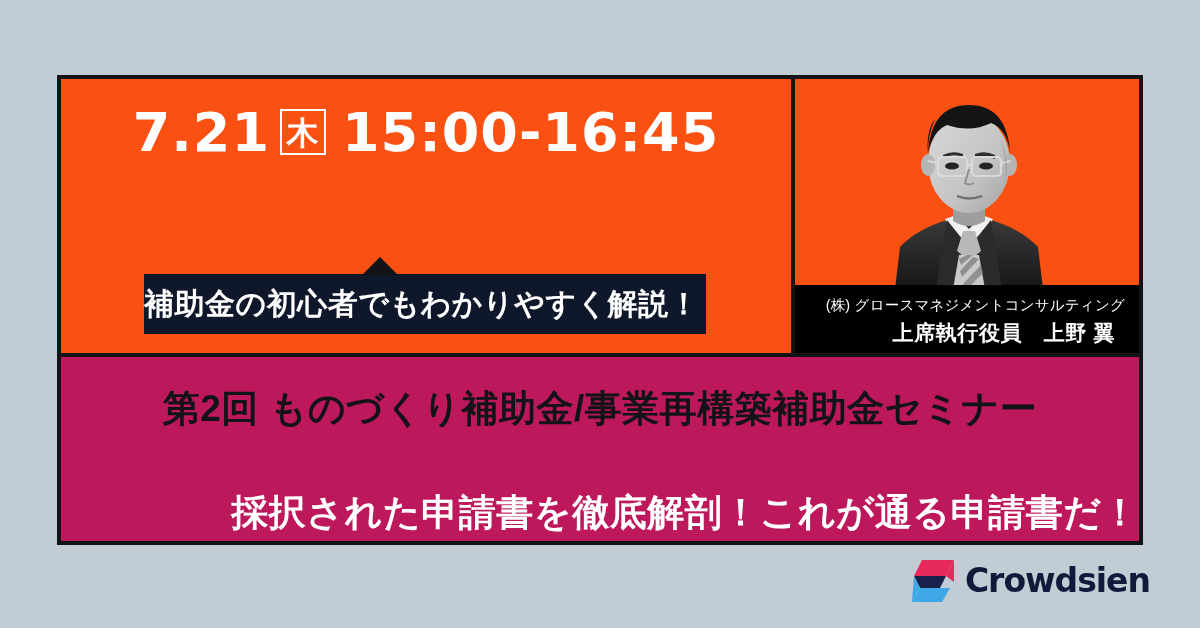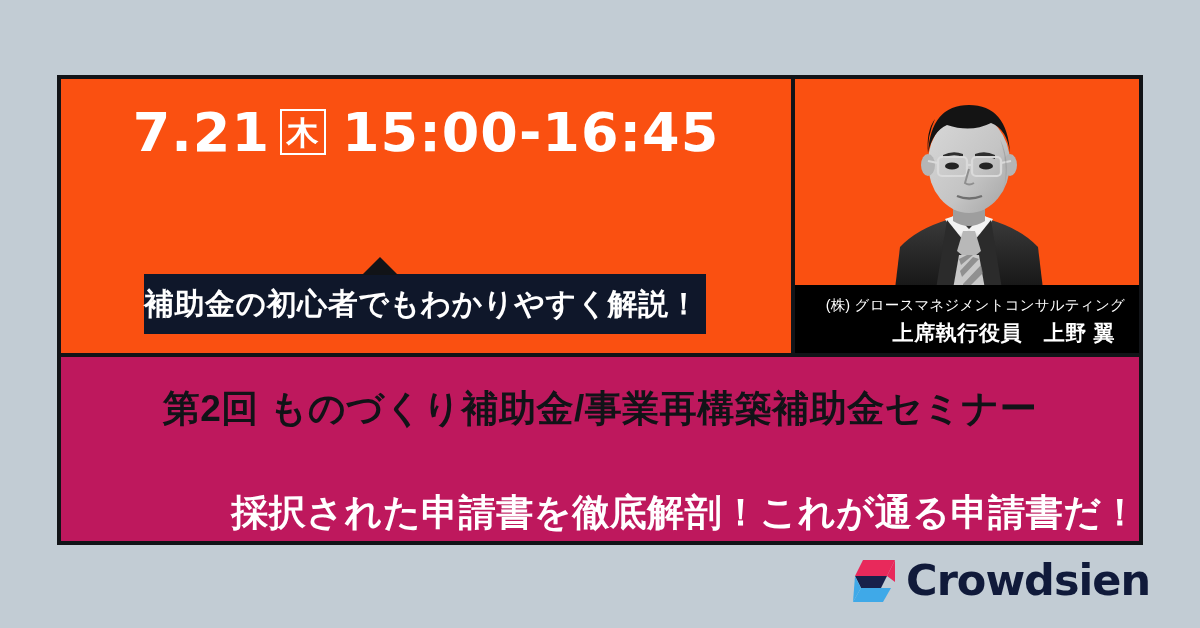--- a/index.html
+++ b/index.html
@@ -218,21 +218,21 @@
     align-items: center;
   }
   .logo-mark {
     width: 46px;
     height: 44px;
     margin-right: 9px;
     flex: 0 0 auto;
   }
   .logo-text {
     font-family: "DejaVu Sans", sans-serif;
-    font-size: 43px;
+    font-size: 33px;
     font-weight: 700;
     color: #101a3a;
     letter-spacing: -1px;
     line-height: 1;
   }
 </style>
 </head>
 <body>
 
 <div class="panel">

